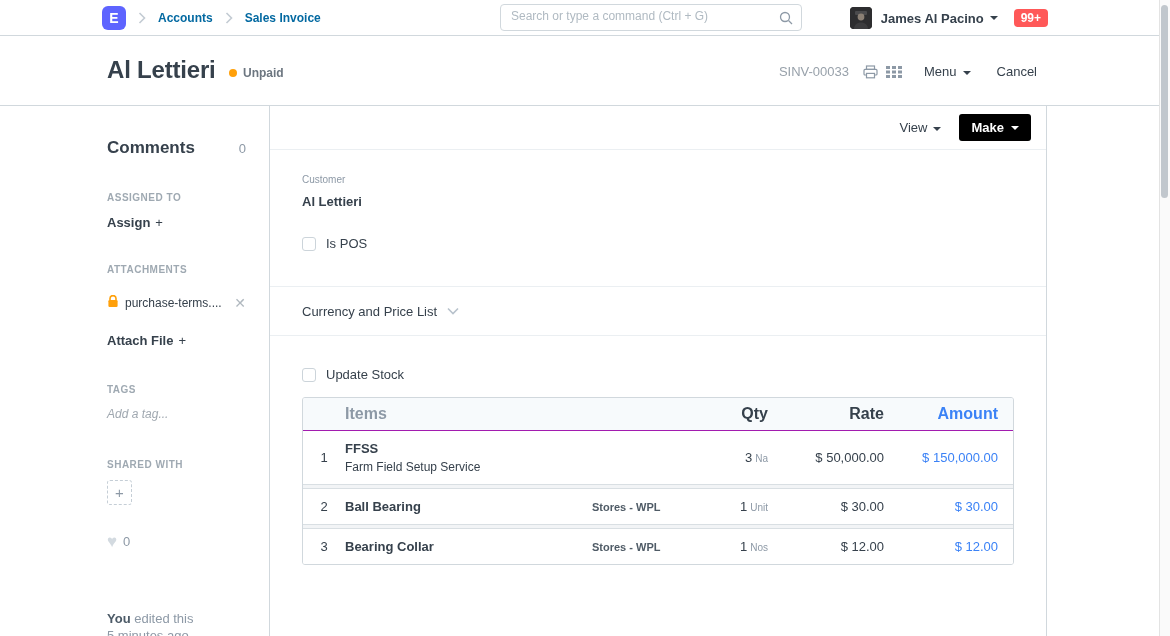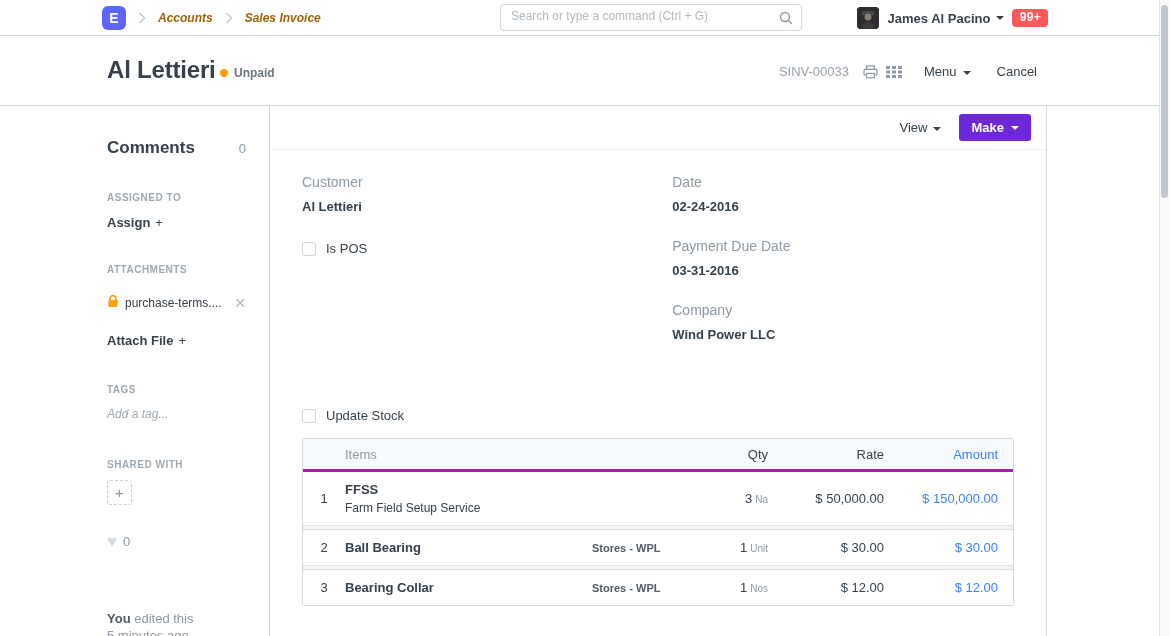--- a/index.html
+++ b/index.html
@@ -8,42 +8,42 @@
     position:relative; width:1170px; height:636px; overflow:hidden;
     background:#fff; font-family:"Liberation Sans", sans-serif; color:#36414c;
   }
   
   .navbar { position:absolute; top:0; left:0; right:0; height:36px; background:#fff;
             border-bottom:1px solid #d1d8dd; z-index:6; }
   .nav-left { position:absolute; left:102px; top:0; height:36px; display:flex; align-items:center; }
   .logo { width:24px; height:24px; border-radius:6px; background:#5e64ff; color:#fff;
           font-size:14px; font-weight:700; display:flex; align-items:center; justify-content:center; }
   .crumb-sep { margin:0 12px; display:flex; align-items:center; }
-  .crumb { font-size:12px; font-weight:700; color:#a16207; text-decoration:none;font-style:italic; }
+  .crumb { font-size:12px; font-weight:700; color:#0369a1; text-decoration:none; }
   .nav-search { position:absolute; left:500px; top:4px; width:302px; height:27px; }
   .nav-search input { width:100%; height:100%; border:1px solid #d1d8dd; border-radius:4px;
           padding:0 30px 4px 10px; font-size:12px; color:#ec4899; outline:none;
           font-family:"Liberation Sans", sans-serif; }
   .nav-search input::placeholder { color:#b0bac2; }
   .search-ico { position:absolute; right:9px; top:7px; }
   .nav-right { position:absolute; right:122px; top:0; height:36px; display:flex; align-items:center; }
   .avatar { width:22px; height:22px; border-radius:4px; background:#2d2d2f; overflow:hidden;
             display:flex; align-items:flex-end; justify-content:center; }
   .user-name { margin-left:9px; font-size:13px; font-weight:700; color:#36414c; }
   .caret { display:inline-block; width:0; height:0; border-left:4px solid transparent;
            border-right:4px solid transparent; border-top:4px solid #36414c; margin-left:6px;
            vertical-align:middle; }
-  .badge { margin-left:8px; background:#ff5858; color:#fff; font-size:12px; font-weight:700;
-           padding:3px 7px; border-radius:4px; line-height:1;font-family:Liberation Mono, monospace; }
+  .badge { margin-left:16px; background:#ff5858; color:#fff; font-size:12px; font-weight:700;
+           padding:3px 7px; border-radius:4px; line-height:1; }
   
   .page-head { position:absolute; top:37px; left:0; right:0; height:69px; background:#fff;
                border-bottom:1px solid #d1d8dd; z-index:5; }
   .page-title { position:absolute; left:107px; top:19px; font-size:24px; font-weight:700;
                 letter-spacing:-0.2px; color:#36414c; }
-  .doc-status { position:absolute; left:220px; top:29px; display:flex; align-items:center; }
+  .doc-status { position:absolute; left:229px; top:29px; display:flex; align-items:center; }
   .status-dot { width:8px; height:8px; border-radius:50%; background:#ffa00a; }
   .status-text { margin-left:6px; font-size:12px; font-weight:700; color:#6c7680; }
   .head-right { position:absolute; right:133px; top:0; height:69px; display:flex; align-items:center; }
   .doc-id { font-size:13px; color:#98a1aa; }
   .hr-ico { margin-left:14px; display:flex; align-items:center; cursor:pointer; }
   .menu-btn { margin-left:22px; font-size:13px; color:#36414c; cursor:pointer; }
   .cancel-btn { margin-left:26px; font-size:13px; color:#36414c; cursor:pointer; }
   
   .content { position:absolute; top:106px; left:0; right:0; bottom:0; display:flex; }
   .sidebar { width:270px; flex:0 0 270px; border-right:1px solid #d1d8dd;
@@ -66,44 +66,44 @@
   .like-row { margin-top:28px; display:flex; align-items:center; }
   .heart { font-size:17px; color:#d3dae0; line-height:1; cursor:pointer; }
   .like-count { margin-left:6px; font-size:13px; color:#8d99a6; }
   .activity { margin-top:31px; font-size:13px; color:#8d99a6; line-height:17px; }
   .activity b { color:#4c5a67; }
   
   .main { width:777px; flex:0 0 777px; border-right:1px solid #d1d8dd; background:#fff; }
   .toolbar { height:44px; border-bottom:1px solid #ebeff2; display:flex; align-items:center;
              justify-content:flex-end; padding-right:15px; }
   .view-btn { font-size:13px; color:#36414c; cursor:pointer; margin-right:18px; }
-  .make-btn { background:#6d28d9; border:none; border-radius:3px; color:#fff; font-size:13px;
+  .make-btn { background:#000000; border:none; border-radius:3px; color:#fff; font-size:13px;
               font-weight:700; padding:6px 12px; cursor:pointer; display:flex; align-items:center;
               font-family:"Liberation Sans", sans-serif; }
   .caret-w { border-top-color:#fff; }
   .fields { display:flex; padding:24px 32px 35px; }
   .fcol { flex:0 0 52%; }
   .fcol.right { flex:0 0 48%; }
   .fgroup + .fgroup { margin-top:24px; }
-  .flabel { font-size:14px; color:#8d99a6; margin-bottom:9px; }
+  .flabel { font-size:10px; color:#8d99a6; margin-bottom:9px; }
   .fvalue { font-size:13px; font-weight:700; color:#36414c; }
   .check-row { display:flex; align-items:center; margin-top:27px; }
   .checkbox { width:14px; height:14px; border:1px solid #ccd4da; border-radius:3px; background:#fff;
               cursor:pointer; flex:0 0 14px; }
   .check-label { margin-left:10px; font-size:13px; color:#36414c; }
   .section-head { height:50px; border-top:1px solid #ebeff2; border-bottom:1px solid #ebeff2;
                   display:flex; align-items:center; padding:0 32px; cursor:pointer; }
   .section-label { font-size:13px; color:#36414c; }
   .section-chev { margin-left:10px; display:flex; align-items:center; }
   .stock-row { display:flex; align-items:center; padding:31px 32px 0; }
   
   .grid { margin:15px 32px 0; border:1px solid #d1d8dd; border-radius:3px; overflow:hidden; }
   .grow { display:grid; grid-template-columns:42px 1fr 86px 90px 116px 129px; align-items:center; }
-  .grid-header { background:#f7fafc; border-bottom:3px solid #a21caf; height:33px;
-                 font-size:13px; font-weight:400; color:#8d99a6; }
+  .grid-header { background:#f7fafc; border-bottom:1px solid #a21caf; height:33px;
+                 font-size:16px; font-weight:700; color:#8d99a6; }
   .grid-row { background:#fff; padding:10px 0; font-size:13px; }
   .c-idx { text-align:center; color:#36414c; }
   .c-item { padding-right:8px; }
   .item-code { font-weight:700; color:#36414c; }
   .item-desc { font-size:12px; color:#36414c; margin-top:4px; }
   .c-wh { font-size:11px; font-weight:700; color:#4f5b66; }
   .c-qty, .c-rate { text-align:right; color:#36414c; }
   .c-amt { text-align:right; padding-right:15px; color:#3b82f6; }
   .uom { font-size:10px; color:#8d99a6; margin-left:3px; }
   .row-sep { height:5px; background:#f2f4f6; border-top:1px solid #d9dfe3;
@@ -258,36 +258,30 @@
         <div class="fcol">
           <div class="fgroup">
             <div class="flabel">Customer</div>
             <div class="fvalue">Al Lettieri</div>
           </div>
           <div class="check-row">
             <span class="checkbox"></span>
             <span class="check-label">Is POS</span>
           </div>
         </div>
-        <div class="fcol right">
-          <div class="fgroup">
-            <div class="flabel">Date</div>
-            <div class="fvalue">02-24-2016</div>
-          </div>
-          <div class="fgroup">
-            <div class="flabel">Payment Due Date</div>
-            <div class="fvalue">03-31-2016</div>
-          </div>
-          <div class="fgroup">
-            <div class="flabel">Company</div>
-            <div class="fvalue">Wind Power LLC</div>
-          </div>
-        </div>
-      </div>
-
+      </div>
+
+      <div class="section-head">
+        <span class="section-label">Currency and Price List</span>
+        <span class="section-chev">
+          <svg width="12" height="8" viewBox="0 0 12 8">
+              <polyline points="1,1.5 6,6.5 11,1.5" fill="none" stroke="#b8c2cc" stroke-width="1.6"></polyline>
+            </svg>
+        </span>
+      </div>
 
       <div class="stock-row">
         <span class="checkbox"></span>
         <span class="check-label">Update Stock</span>
       </div>
 
       <div class="grid">
         <div class="grow grid-header">
           <div class="c-idx"></div>
           <div class="c-item">Items</div>

